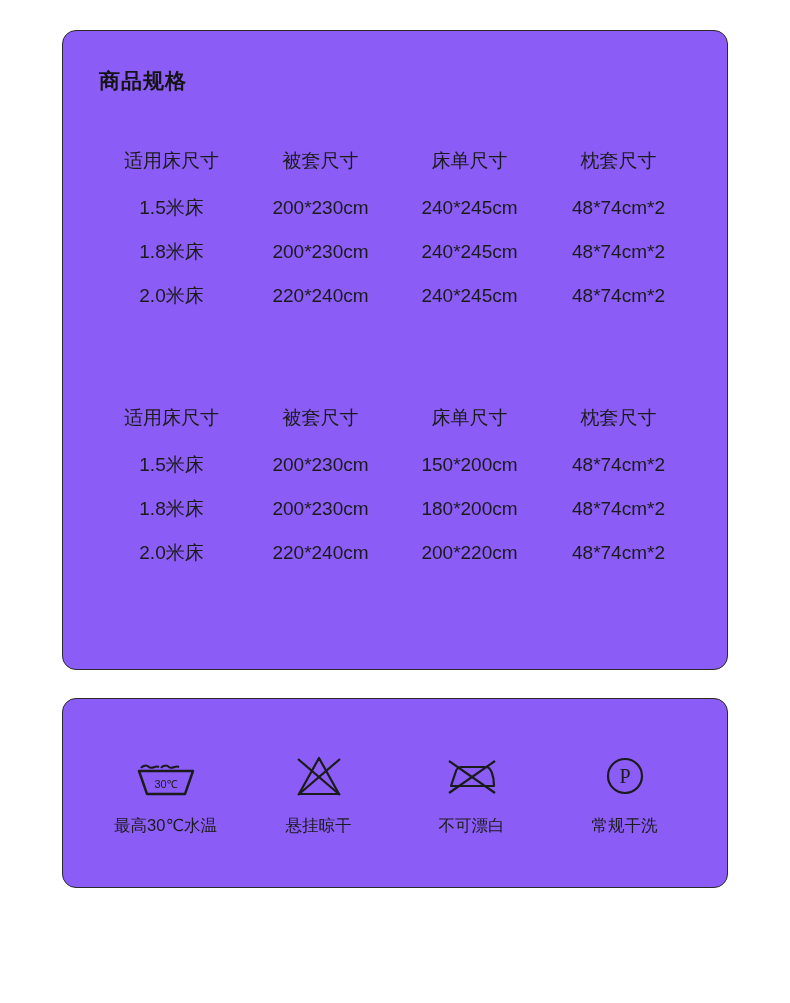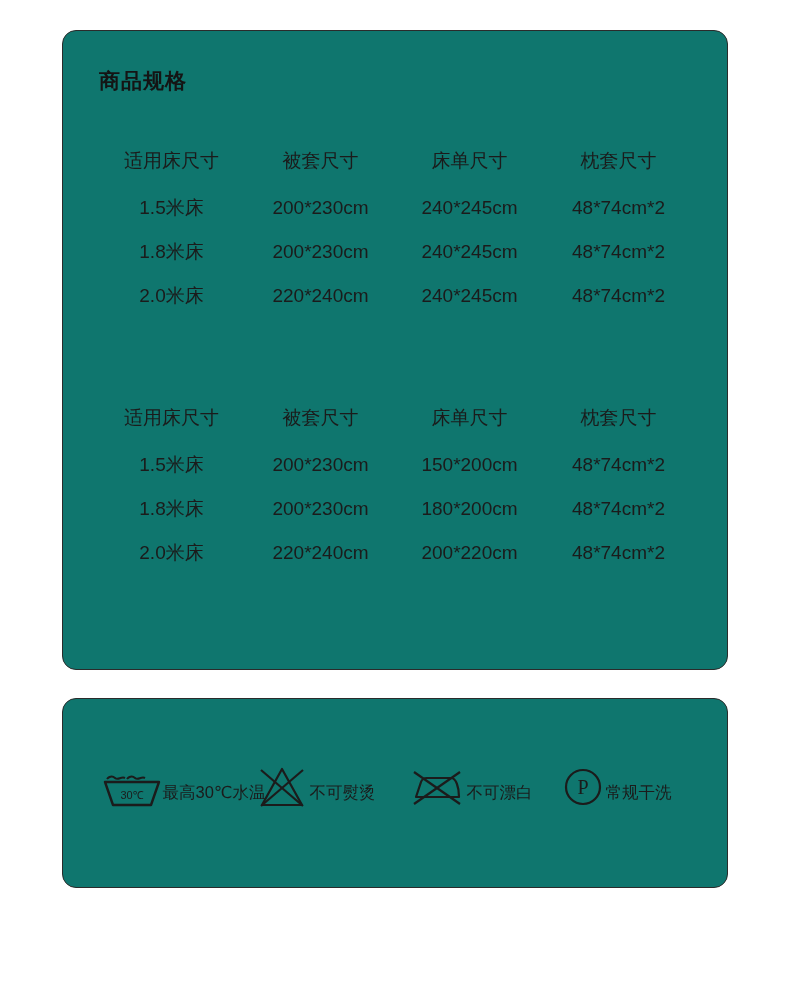--- a/index.html
+++ b/index.html
@@ -18,21 +18,21 @@
   .page {
     width: 790px;
     height: 1003px;
     box-sizing: border-box;
     padding: 30px 62px 0 62px;
   }
   .panel {
     border: 1px solid #2b2b2b;
     border-radius: 14px;
     box-sizing: border-box;
-    background: #0f766e;
+    background: #8b5cf6;
   }
   
   .spec-panel {
     height: 640px;
     padding: 36px 34px 0 34px;
     position: relative;
   }
   .spec-title {
     font-size: 21px;
     font-weight: bold;
@@ -65,21 +65,21 @@
   .care-panel {
     margin-top: 28px;
     height: 190px;
     display: flex;
     align-items: center;
     justify-content: space-around;
     padding: 0 26px;
   }
   .care-item {
     display: flex;
-    flex-direction: row;
+    flex-direction: column;
     align-items: center;
     justify-content: flex-start;
     width: 130px;
     text-align: right;
   }
   .care-icon {
     height: 54px;
     display: flex;
     align-items: center;
     justify-content: center;
@@ -179,21 +179,21 @@
     </div>
 
     <div class="care-item">
       <div class="care-icon">
         <svg width="56" height="46" viewBox="0 0 56 46">
           <path d="M28 5 L48 41 L8 41 Z" fill="none" stroke="#1b1b1b" stroke-width="2.2" stroke-linejoin="round"></path>
           <line x1="7" y1="6" x2="49" y2="42" stroke="#1b1b1b" stroke-width="2.2"></line>
           <line x1="49" y1="6" x2="7" y2="42" stroke="#1b1b1b" stroke-width="2.2"></line>
         </svg>
       </div>
-      <div class="care-label">不可熨烫</div>
+      <div class="care-label">悬挂晾干</div>
     </div>
 
 
     <div class="care-item">
       <div class="care-icon">
         <svg width="60" height="44" viewBox="0 0 60 44">
           <path d="M9 32 L14 17 C15 14 17 13 20 13 L44 13 C49 13 52 22 52 32 Z" fill="none" stroke="#1b1b1b" stroke-width="2.2" stroke-linejoin="round"></path>
           <line x1="7" y1="7" x2="53" y2="39" stroke="#1b1b1b" stroke-width="2.2"></line>
           <line x1="53" y1="7" x2="7" y2="39" stroke="#1b1b1b" stroke-width="2.2"></line>
         </svg>

